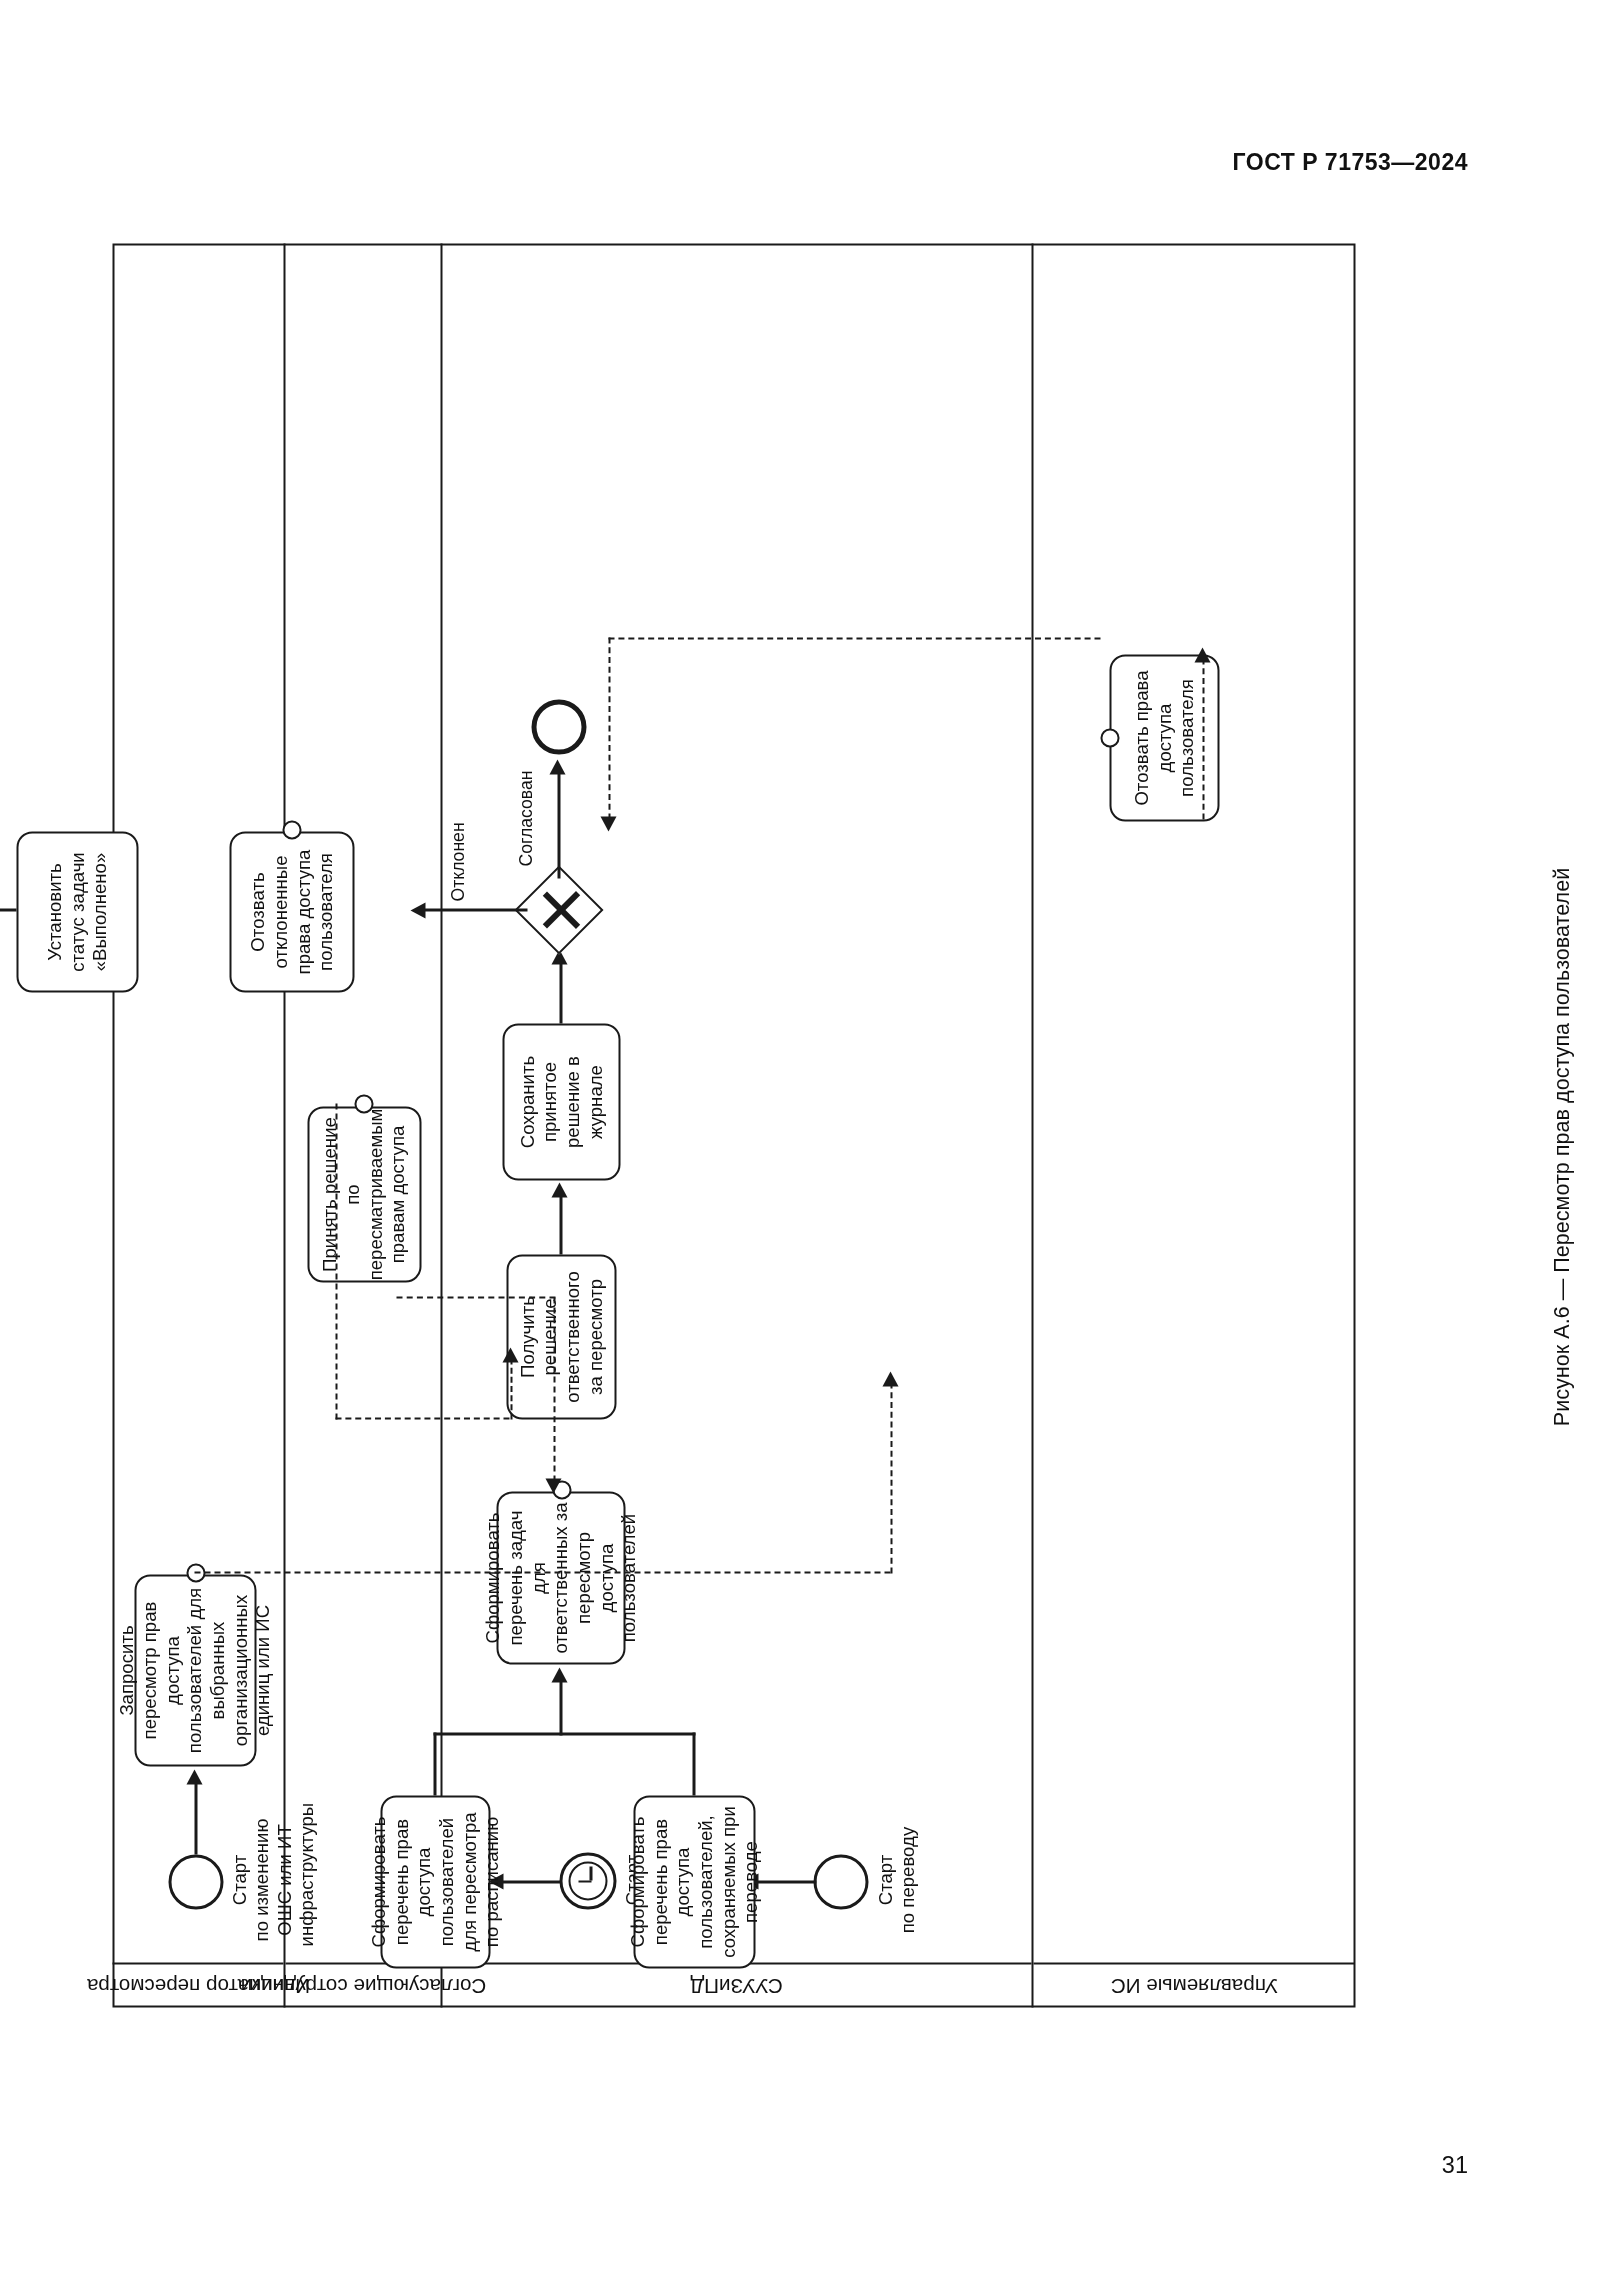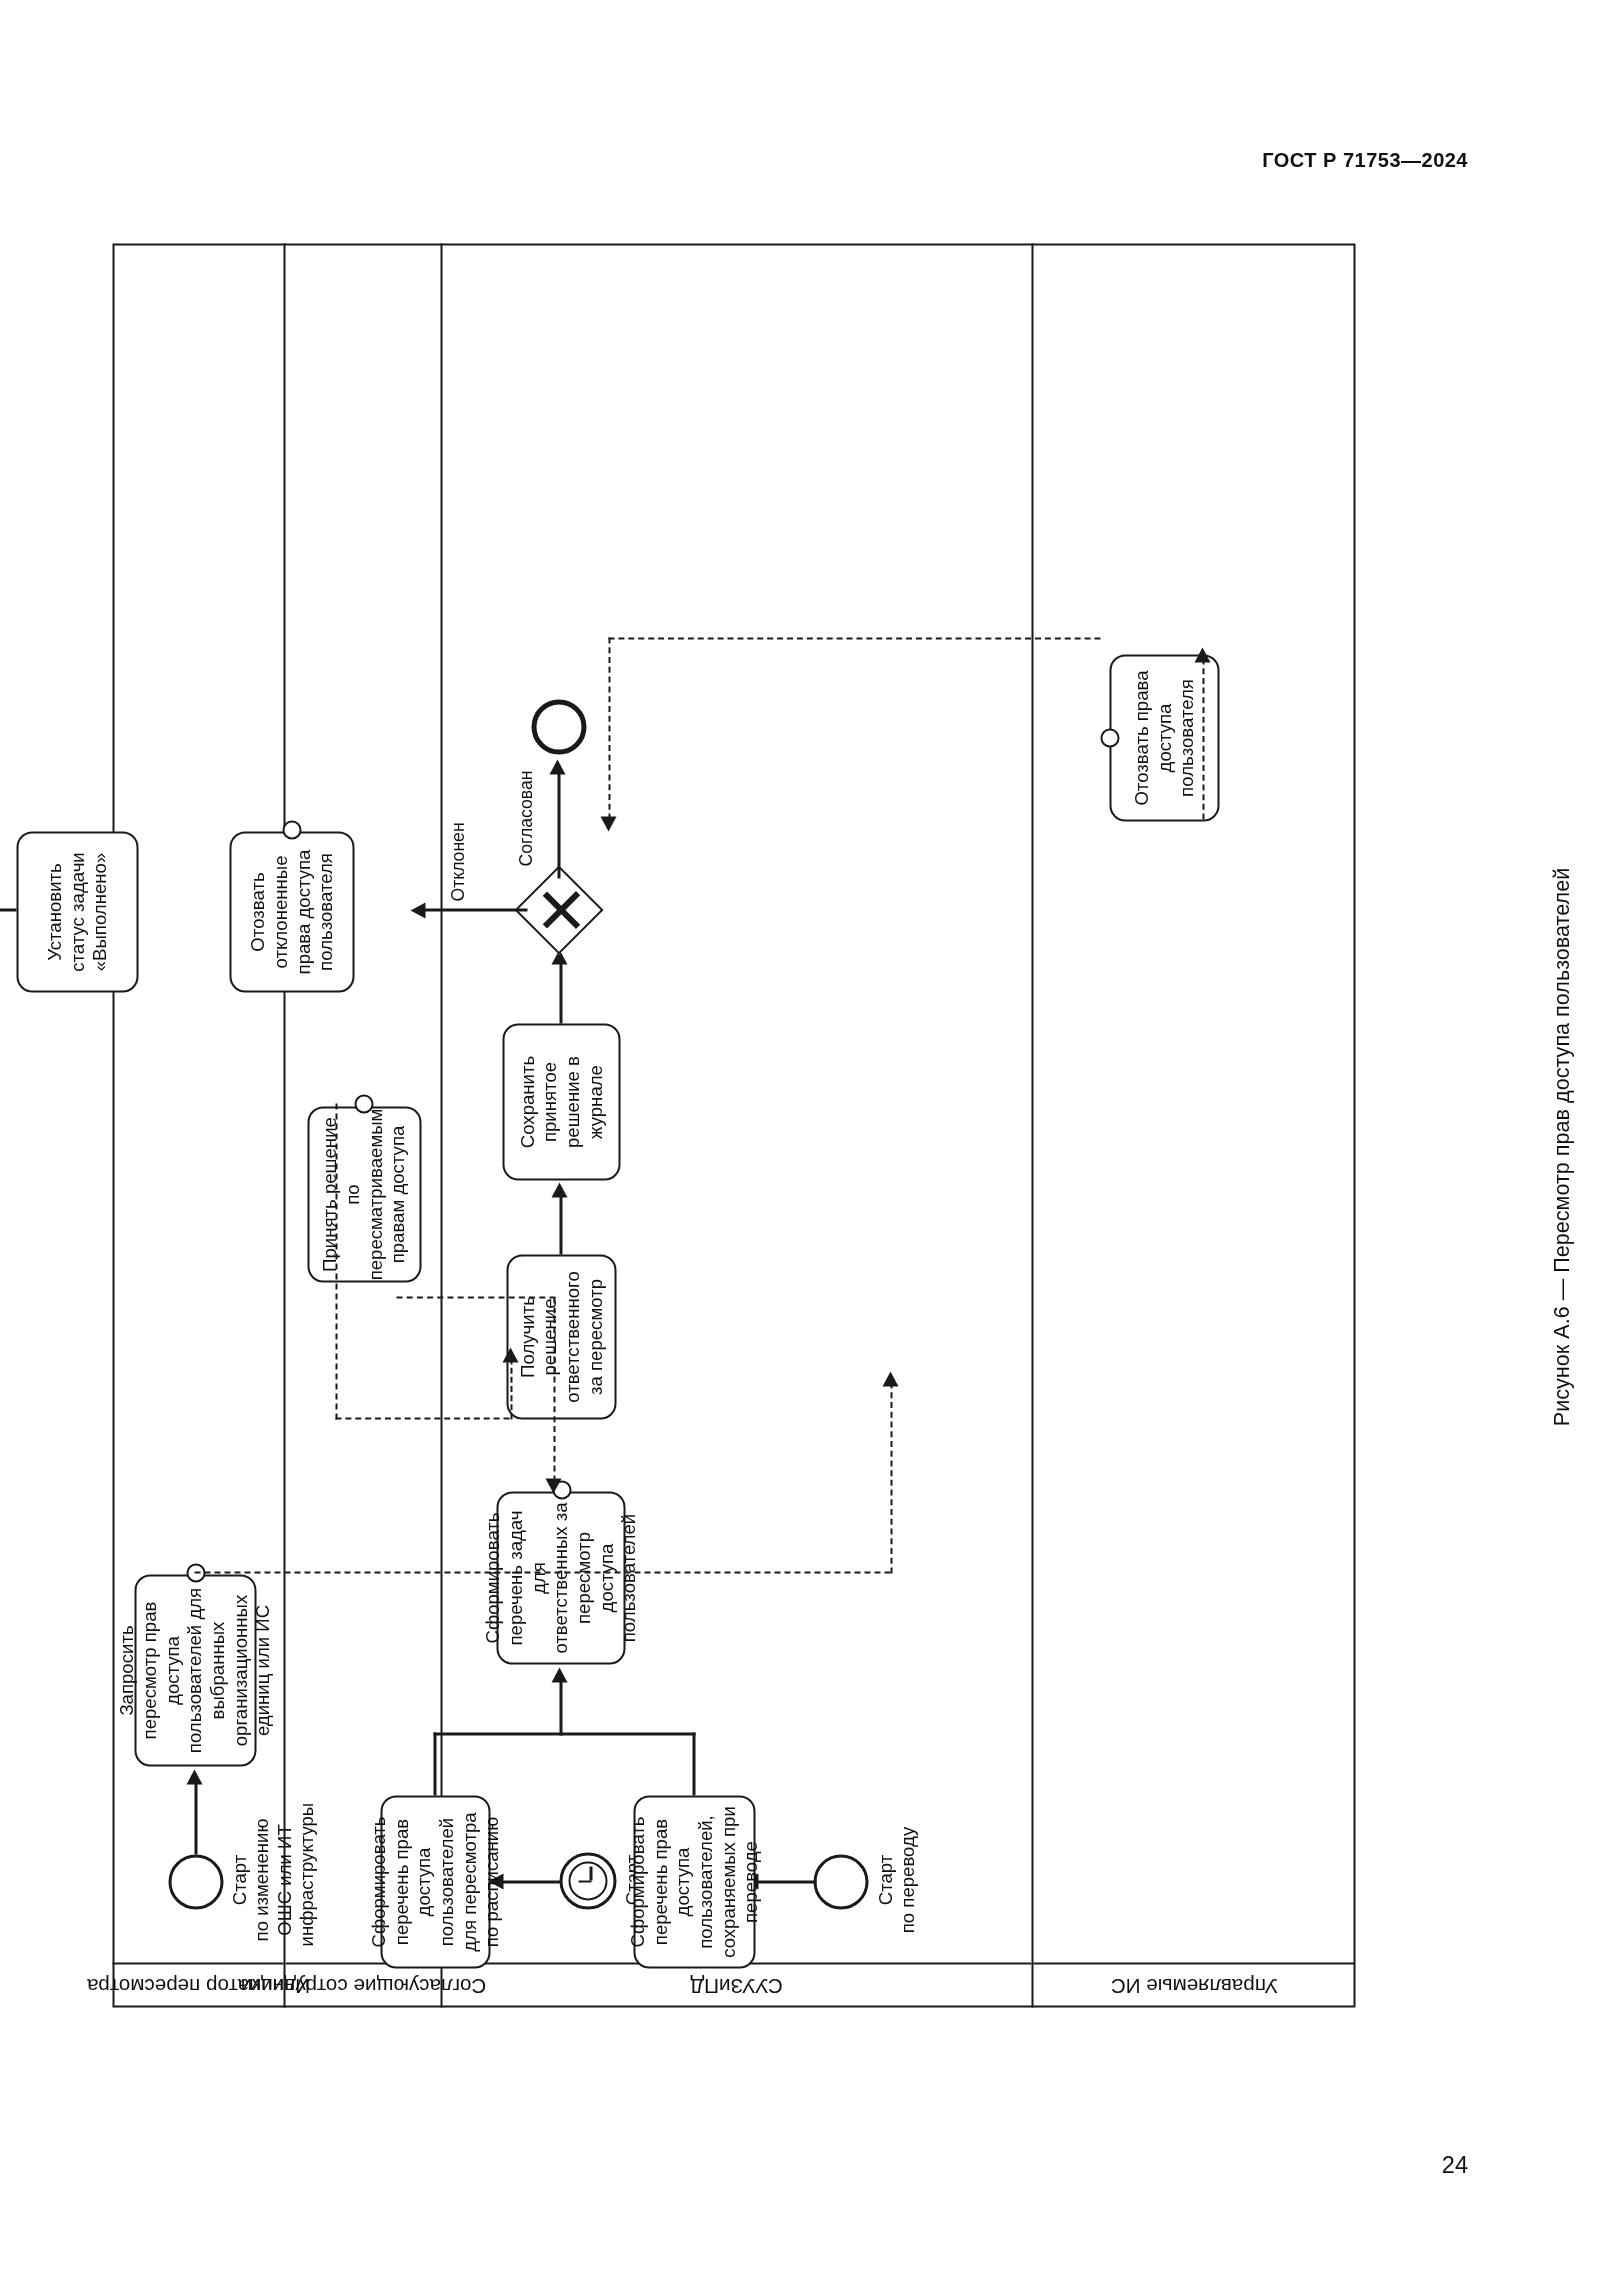--- a/index.html
+++ b/index.html
@@ -8,21 +8,21 @@
     background: #ffffff;
     font-family: "Liberation Sans", sans-serif;
     color: #111111;
     overflow: hidden;
   }
   #page { position: relative; width: 1621px; height: 2293px; }
 
   
   .std-header {
     position: absolute; top: 149px; right: 153px;
-    font-size: 20px; font-weight: bold; letter-spacing: 0.5px;
+    font-size: 23px; font-weight: bold; letter-spacing: 0.5px;
     white-space: nowrap;
   }
   .page-number {
     position: absolute; bottom: 114px; right: 153px;
     font-size: 23.5px;
   }
   .fig-caption {
     position: absolute;
     right: 59px; top: 50%;
     transform-origin: center center;
@@ -265,16 +265,16 @@
       <div class="arrow right" style="left:1345px;top:1082px"></div>
 
       <div class="msg v" style="left:1368px;top:496px;height:492px"></div>
       <div class="msg h" style="left:1188px;top:496px;width:182px"></div>
       <div class="arrow left" style="left:1176px;top:488px"></div>
 
     </div>
   </div>
 
   <div class="fig-caption">Рисунок А.6 — Пересмотр прав доступа пользователей</div>
-  <div class="page-number">24</div>
+  <div class="page-number">31</div>
 
 </div>
 
 
 </body></html>

